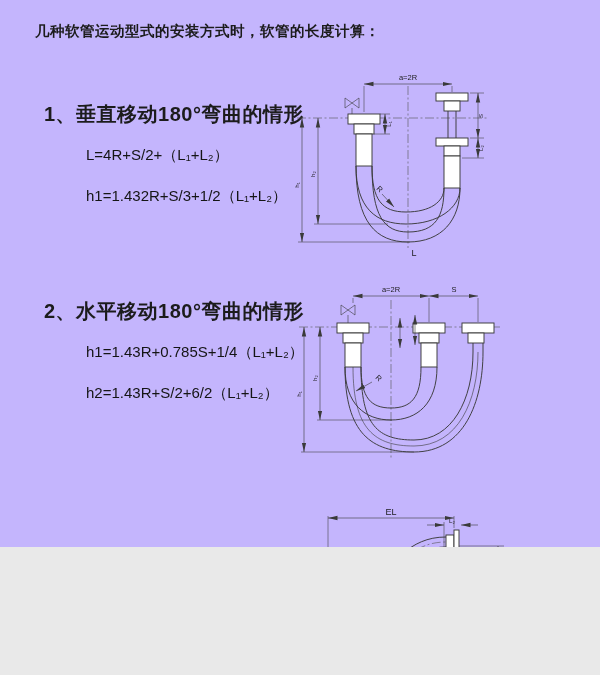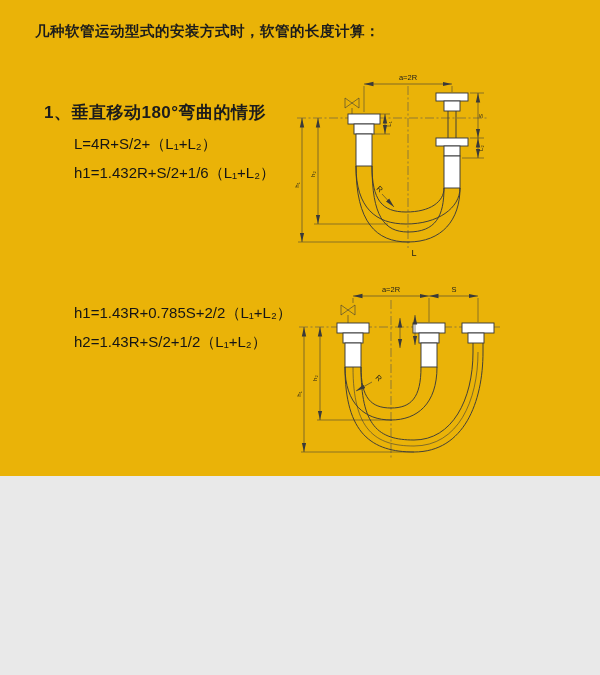--- a/index.html
+++ b/index.html
@@ -1,26 +1,26 @@
 <!DOCTYPE html>
 <html><head>
 <meta charset="utf-8">
 <style>
   html,body{margin:0;padding:0;background:#e9e9e9;}
   .page{
-    position:relative;width:600px;height:476px;background:#eab308;overflow:hidden;
+    position:relative;width:600px;height:547px;background:#c4b5fd;overflow:hidden;
     font-family:"Liberation Sans","DejaVu Sans",sans-serif;color:#1c1c1c;
   }
   .doc-title{
     position:absolute;left:35px;top:22px;font-size:14.5px;font-weight:bold;
     letter-spacing:.5px;white-space:nowrap;
   }
   .sec{position:absolute;left:44px;}
-  .sec-heading{font-size:17px;font-weight:bold;margin:0 0 5px 0;letter-spacing:.5px;white-space:nowrap;}
-  .formulas p{margin:0;padding-left:30px;font-size:15px;line-height:29px;white-space:nowrap;color:#151515;}
+  .sec-heading{font-size:20px;font-weight:bold;margin:0 0 5px 0;letter-spacing:.5px;white-space:nowrap;}
+  .formulas p{margin:12px;padding-left:30px;font-size:15px;line-height:29px;white-space:nowrap;color:#151515;}
   #sec1{top:101px;}
   #sec2{top:298px;}
   #sec3{top:516px;}
   .dwg{position:absolute;}
   #dwg1{left:292px;top:70px;}
   #dwg2{left:296px;top:282px;}
   #dwg3{left:292px;top:506px;}
   
   .ln{stroke:#3a3a3a;stroke-width:.95;fill:none;}
   .thin{stroke:#3a3a3a;stroke-width:.6;fill:none;}
@@ -35,21 +35,21 @@
 <body>
 
 <div class="page">
 
   <div class="doc-title">几种软管运动型式的安装方式时，软管的长度计算：</div>
 
   <div class="sec" id="sec1">
     <div class="sec-heading">1、垂直移动180°弯曲的情形</div>
     <div class="formulas">
       <p>L=4R+S/2+（L₁+L₂）</p>
-      <p>h1=1.432R+S/2+1/6（L₁+L₂）</p>
+      <p>h1=1.432R+S/3+1/2（L₁+L₂）</p>
     </div>
   </div>
 
   <svg id="dwg1" class="dwg" width="300" height="190" viewBox="0 0 300 190">
     <defs>
       <marker id="ar1" viewBox="0 0 10 6" refX="9.5" refY="3" markerWidth="10" markerHeight="6" orient="auto-start-reverse" markerUnits="userSpaceOnUse">
         <path d="M0,0.8 L9.5,3 L0,5.2 Z" fill="#3a3a3a"></path>
       </marker>
       <pattern id="br1" width="3.5" height="3.5" patternUnits="userSpaceOnUse">
         <path d="M0,3.5 L3.5,0 M0,0 L3.5,3.5" stroke="#6a6a6a" stroke-width="0.5" fill="none"></path>
@@ -118,23 +118,24 @@
 
     <g>
       <path class="dim" d="M90,124 L102,137" marker-end="url(#ar1)"></path>
       <text x="86" y="121" text-anchor="middle" transform="rotate(45 86 121)">R</text>
     </g>
 
     <text x="122" y="186" text-anchor="middle" style="font-size:9px">L</text>
   </svg>
 
   <div class="sec" id="sec2">
+    <div class="sec-heading">2、水平移动180°弯曲的情形</div>
     <div class="formulas">
-      <p>h1=1.43R+0.785S+2/2（L₁+L₂）</p>
-      <p>h2=1.43R+S/2+1/2（L₁+L₂）</p>
+      <p>h1=1.43R+0.785S+1/4（L₁+L₂）</p>
+      <p>h2=1.43R+S/2+6/2（L₁+L₂）</p>
     </div>
   </div>
 
   <svg id="dwg2" class="dwg" width="295" height="182" viewBox="0 0 295 182">
     <defs>
       <marker id="ar2" viewBox="0 0 10 6" refX="9.5" refY="3" markerWidth="10" markerHeight="6" orient="auto-start-reverse" markerUnits="userSpaceOnUse">
         <path d="M0,0.8 L9.5,3 L0,5.2 Z" fill="#3a3a3a"></path>
       </marker>
       <pattern id="br2" width="3.5" height="3.5" patternUnits="userSpaceOnUse">
         <path d="M0,3.5 L3.5,0 M0,0 L3.5,3.5" stroke="#6a6a6a" stroke-width="0.5" fill="none"></path>

